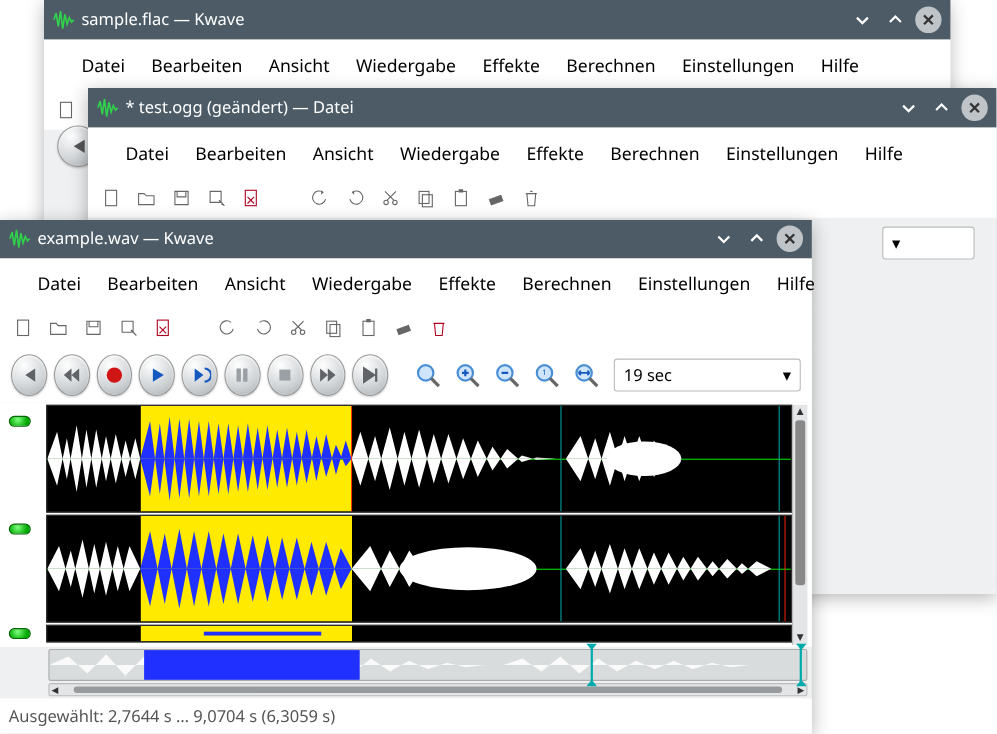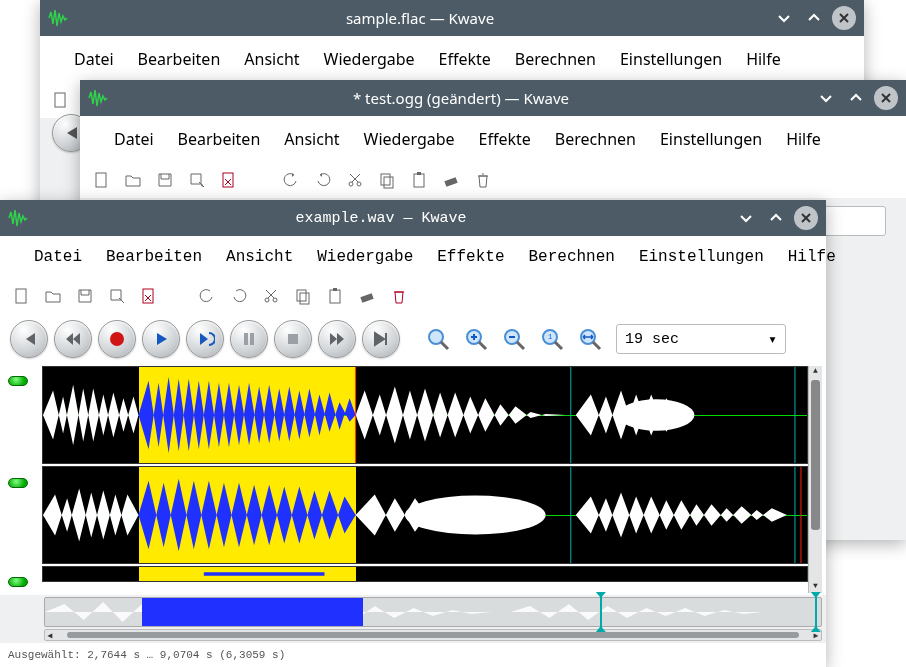--- a/index.html
+++ b/index.html
@@ -23,21 +23,21 @@
     background: #4c5b66;
     color: #fff;
     height: 36px;
     display: flex;
     align-items: center;
     padding: 0 8px;
     gap: 6px;
   }
   .titlebar .title-text {
     flex: 1;
-    text-align: center;
+    text-align: left;
     font-size: 15px;
   }
   .titlebar .app-icon svg { display:block; }
   .titlebar-btn {
     width: 24px; height: 24px;
     border-radius: 50%;
     display:flex; align-items:center; justify-content:center;
     cursor:pointer;
   }
   .titlebar-btn svg { stroke:#fff; stroke-width:2; fill:none; }
@@ -174,21 +174,21 @@
   .wave-scroll-y { width:14px; background:#e3e5e7; border-left:1px solid #bbb; position:relative; }
   .wave-scroll-y .thumb { position:absolute; left:2px; right:2px; top:4px; height:70px; background:#888; border-radius:3px; }
   .wave-scroll-y .arrow { position:absolute; left:2px; right:2px; height:12px; text-align:center; font-size:8px; color:#333; cursor:pointer;}
   .hscroll {
     height:12px; margin:0 4px 2px 44px;
     background:#e3e5e7; border:1px solid #bbb;
     display:flex; align-items:center; border-radius:2px;
   }
   .hscroll .hthumb { flex:1; margin:2px 12px; height:6px; background:#989b9e; border-radius:3px;}
   .statusbar {
-    padding:6px 8px; background:#fff; color:#555; font-size:11px;
+    padding:6px 8px; background:#fff; color:#555; font-size:15px;
   }
 </style>
 </head>
 <body>
 
 <div class="window" style="left:40px; top:0; width:824px; height:520px;">
   <div class="titlebar">
     <span class="app-icon">
       <svg width="20" height="20" viewBox="0 0 20 20">
           <polyline points="1,10 3,4 5,16 7,2 9,18 11,5 13,14 15,8 17,12 19,10" stroke="#2fd24a" stroke-width="1.5" fill="none"></polyline>
@@ -256,21 +256,21 @@
   </div>
 </div>
 
 <div class="window" style="left:80px; top:80px; width:826px; height:460px;">
   <div class="titlebar">
     <span class="app-icon">
       <svg width="20" height="20" viewBox="0 0 20 20">
           <polyline points="1,10 3,4 5,16 7,2 9,18 11,5 13,14 15,8 17,12 19,10" stroke="#2fd24a" stroke-width="1.5" fill="none"></polyline>
         </svg>
     </span>
-    <span class="title-text">* test.ogg (geändert) — Kwave</span>
+    <span class="title-text">* test.ogg (geändert) — Datei</span>
     <span class="titlebar-btn">
         <svg width="14" height="14">
           <polyline points="2,5 7,10 12,5"></polyline>
         </svg>
       </span>
     <span class="titlebar-btn">
         <svg width="14" height="14">
           <polyline points="2,9 7,4 12,9"></polyline>
         </svg>
       </span>
@@ -360,21 +360,21 @@
           <path d="M5,5 L13,5 L12,16 L6,16 Z M4,5 L14,5 M8,3 L10,3" stroke="#666" fill="none"></path>
         </svg>
       </span>
   </div>
 
   <div class="zoom-select" style="position:absolute; right:20px; top:126px; min-width:84px;">
     <span>▾</span>
   </div>
 </div>
 
-<div class="window" style="left:0; top:200px; width:826px; height:467px;font-family:Liberation Mono, monospace;">
+<div class="window" style="left:0; top:200px; width:738px; height:467px;">
   <div class="titlebar">
     <span class="app-icon">
       <svg width="20" height="20" viewBox="0 0 20 20">
           <polyline points="1,10 3,4 5,16 7,2 9,18 11,5 13,14 15,8 17,12 19,10" stroke="#2fd24a" stroke-width="1.5" fill="none"></polyline>
         </svg>
     </span>
     <span class="title-text">example.wav — Kwave</span>
     <span class="titlebar-btn">
         <svg width="14" height="14">
           <polyline points="2,5 7,10 12,5"></polyline>

